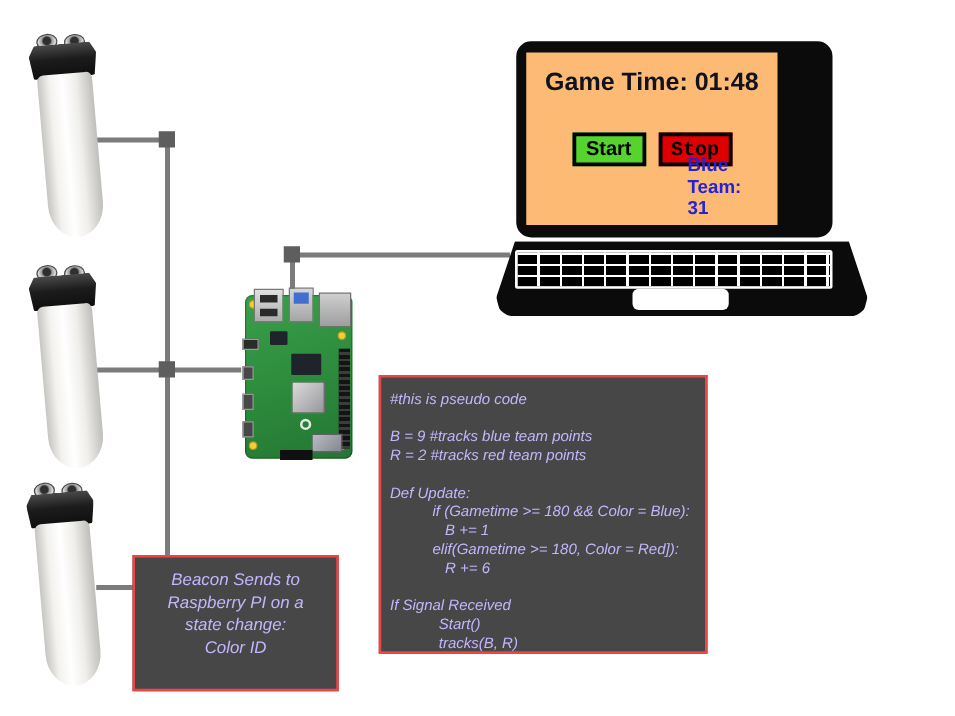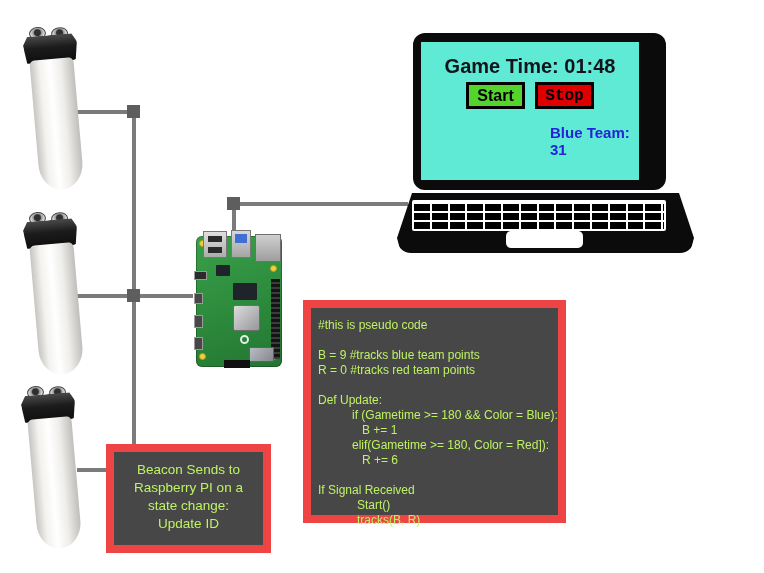--- a/index.html
+++ b/index.html
@@ -52,48 +52,48 @@
   .rpi-shield { position:absolute; left:55px; top:116px; width:25px; height:15px;
                 background:linear-gradient(135deg,#b9bdc3,#84888e); border:1px solid #5e6166; }
   .rpi-bar { position:absolute; left:30px; top:129px; width:26px; height:8px; background:#101010; }
   .rpi-logo { position:absolute; left:46px; top:104px; width:9px; height:9px; border-radius:50%;
               border:2px solid rgba(255,255,255,.85); }
 
   
   .laptop { position:absolute; left:395px; top:30px; width:302px; height:226px; z-index:2; }
   .lp-bezel { position:absolute; left:18px; top:3px; width:253px; height:157px;
               background:#0b0b0b; border-radius:12px; }
-  .lp-screen { position:absolute; left:26px; top:12px; width:218px; height:138px; background:#5eead4; }
+  .lp-screen { position:absolute; left:26px; top:12px; width:201px; height:138px; background:#fdba74; }
   .lp-base { position:absolute; left:2px; top:163px; width:297px; height:60px; background:#0b0b0b;
              clip-path:polygon(15px 0, 282px 0, 297px 45px, 293px 60px, 4px 60px, 0 45px);
              border-radius:0 0 14px 14px; }
   .lp-kbd { position:absolute; left:17px; top:170px; width:254px; height:31px; background:#ffffff;
             border-radius:2px; padding:2px; }
   .lp-keys { width:100%; height:100%; background-color:#000;
              background-image:
                repeating-linear-gradient(90deg, transparent 0 15.8px, #ffffff 15.8px 17.8px),
                repeating-linear-gradient(0deg, transparent 0 7px, #ffffff 7px 9px); }
   .lp-trackpad { position:absolute; left:111px; top:201px; width:77px; height:17px;
                  background:#ffffff; border-radius:5px; }
 
   .gt-title { position:absolute; top:13px; left:0; width:100%; text-align:center;
               font-size:20px; font-weight:bold; color:#10121c; letter-spacing:0; }
   .btn-row { position:absolute; top:40px; left:0; width:100%; display:flex;
              justify-content:center; gap:10px; }
   .scr-btn { width:59px; height:27px; border:3px solid #000; display:flex;
              align-items:center; justify-content:center; font-size:16px; font-weight:bold; color:#000;
-             cursor:pointer; }
+             cursor:pointer;margin-top:24px; }
   .btn-start { background:#54d42c; }
   .btn-stop { background:#de0000;font-family:Liberation Mono, monospace; }
   .team { position:absolute; top:82px; font-size:15px; font-weight:bold; line-height:17px; }
   .team-red { left:29px; color:#d6201f; }
   .team-blue { left:129px; color:#2424d6; }
 
   
-  .darkbox { position:absolute; background:#474747; border:8px solid #ef4444; z-index:3; color:#bef264; }
+  .darkbox { position:absolute; background:#474747; border:2px solid #ef4444; z-index:3; color:#c4b5fd;font-style:italic; }
   .note-box { left:106px; top:444px; width:165px; height:109px; text-align:center;
               font-size:13.5px; line-height:18px; padding-top:9px; }
   .code-box { left:303px; top:300px; width:263px; height:223px;
               font-size:12px; line-height:15px; padding:10px 4px 0 7px; }
   .cline { min-height:15px; white-space:nowrap; }
   .ind1 { padding-left:34px; }
   .ind2 { padding-left:44px; }
   .ind3 { padding-left:39px; }
 </style>
 </head>
@@ -169,33 +169,33 @@
         <div>Blue Team:</div>
         <div>31</div>
       </div>
     </div>
   </div>
 
   <div class="darkbox code-box">
     <div class="cline">#this is pseudo code</div>
     <div class="cline"></div>
     <div class="cline">B = 9 #tracks blue team points</div>
-    <div class="cline">R = 0 #tracks red team points</div>
+    <div class="cline">R = 2 #tracks red team points</div>
     <div class="cline"></div>
     <div class="cline">Def Update:</div>
     <div class="cline ind1">if (Gametime &gt;= 180 &amp;&amp; Color = Blue):</div>
     <div class="cline ind2">B += 1</div>
     <div class="cline ind1">elif(Gametime &gt;= 180, Color = Red]):</div>
     <div class="cline ind2">R += 6</div>
     <div class="cline"></div>
     <div class="cline">If Signal Received</div>
     <div class="cline ind3">Start()</div>
     <div class="cline ind3">tracks(B, R)</div>
   </div>
 
   <div class="darkbox note-box">
     <div>Beacon Sends to</div>
     <div>Raspberry PI on a</div>
     <div>state change:</div>
-    <div>Update ID</div>
+    <div>Color ID</div>
   </div>
 
 </div>
 
 </body></html>

